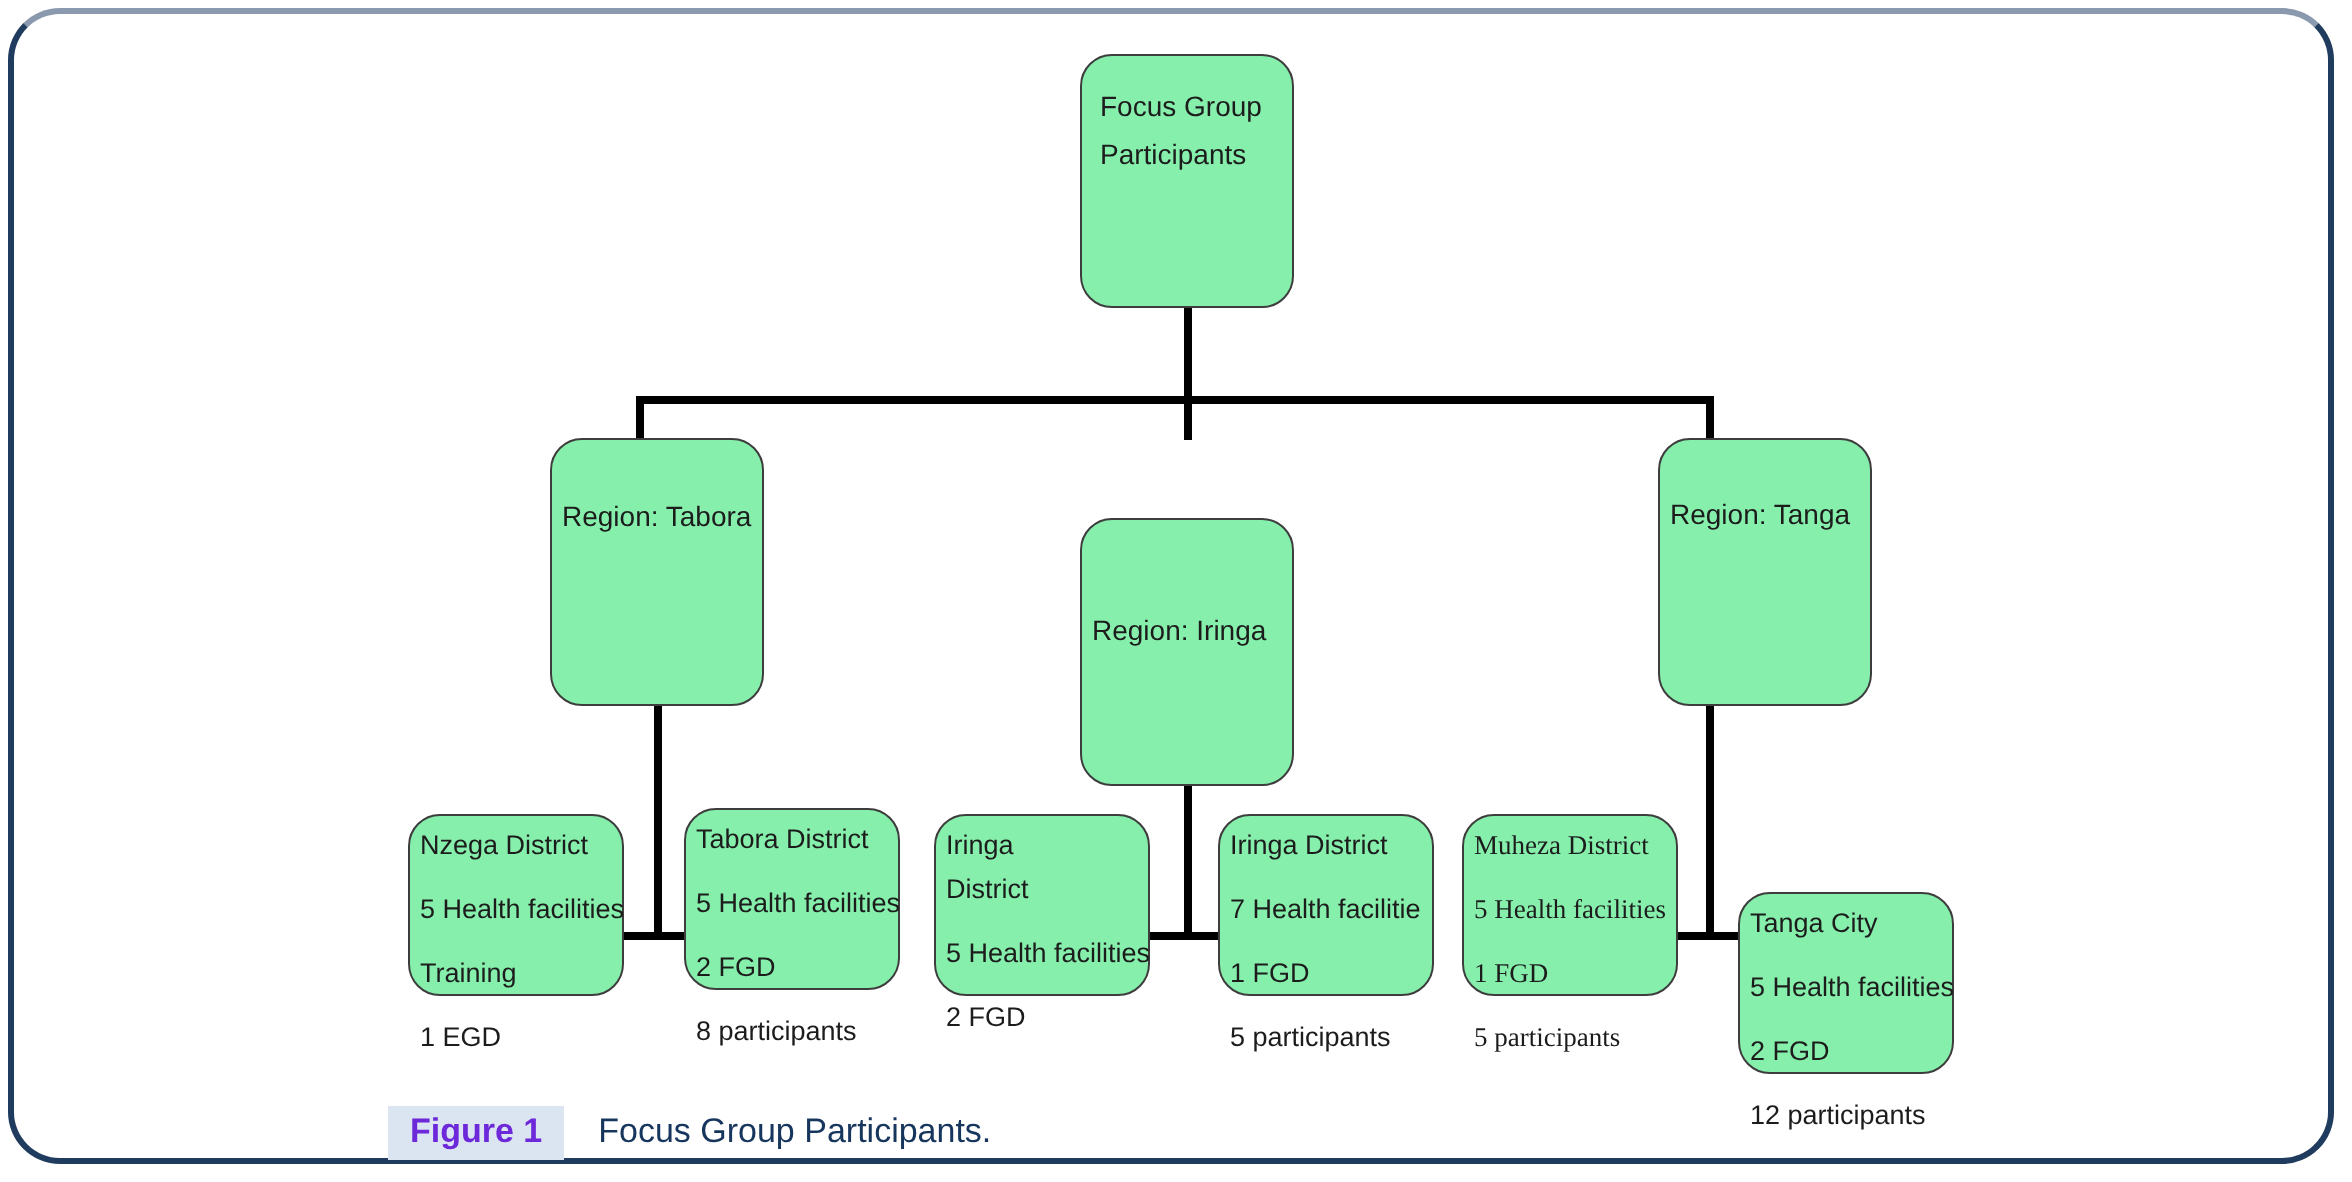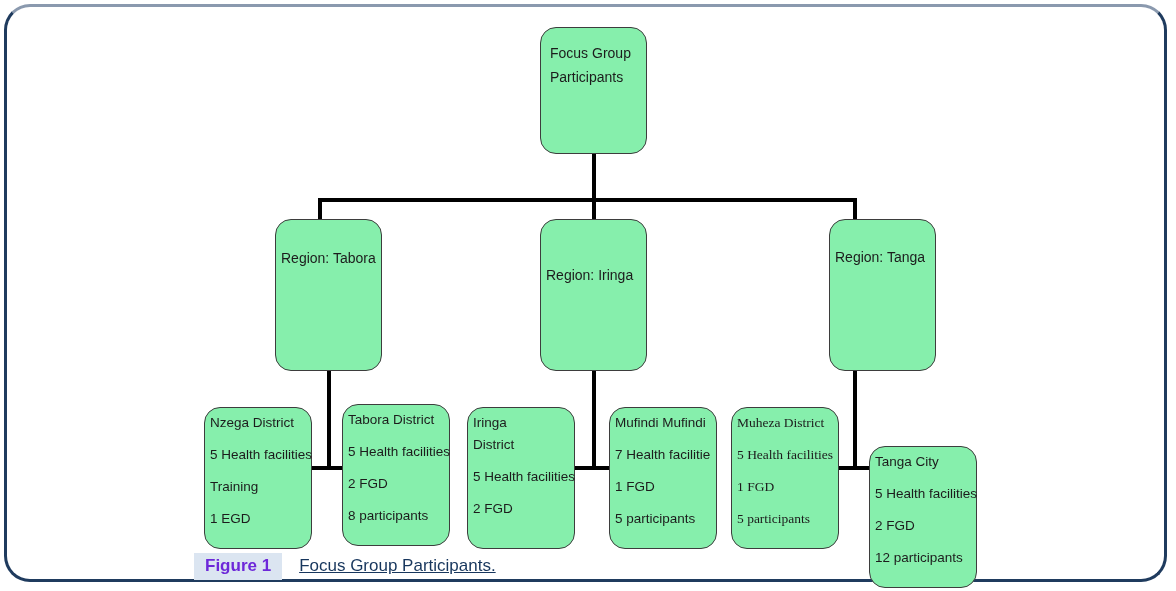--- a/index.html
+++ b/index.html
@@ -16,36 +16,36 @@
   }
   .node {
     position:absolute; background:#86efac; box-sizing:border-box;
     border:1.4px solid var(--box-border,#3d3d3d); border-radius:16px;
   }
   .root-node {
     left:533px; top:20px; width:107px; height:127px;
     padding:13px 8px 0 9px; font-size:14px; line-height:24px;
   }
   .region-node {
-    width:107px; height:152px; top:212px; font-size:14px;
+    width:107px; height:134px; top:212px; font-size:14px;
     padding-left:5px; white-space:nowrap; line-height:20px;
   }
   .leaf-node {
-    width:108px; height:142px; top:400px;
+    width:108px; height:91px; top:400px;
     padding:4px 2px 0 5px; font-size:13.5px;
   }
   .leaf-node .line { height:21px; margin-bottom:11px; white-space:nowrap; line-height:21px; }
   .leaf-node.tight .line:first-child { margin-bottom:1px; }
   .connector { position:absolute; background:var(--connector,#000000); }
   .caption { position:absolute; left:187px; top:546px; font-size:17px; }
   .caption-badge {
     display:inline-block; background:var(--caption-badge-bg,#dbe5f1);
     color:#6d28d9; font-weight:bold; padding:3px 11px 4px 11px;
   }
-  .caption-text { margin-left:17px; color:var(--caption-text,#17365d);text-decoration:underline; }
+  .caption-text { margin-left:17px; color:var(--caption-text,#17365d); }
 </style>
 </head>
 <body>
 
 <div class="frame">
 
   <div class="connector" style="left:585px;top:146px;width:4px;height:49px;"></div>
   <div class="connector" style="left:311px;top:191px;width:539px;height:4px;"></div>
   <div class="connector" style="left:311px;top:191px;width:4px;height:22px;"></div>
   <div class="connector" style="left:585px;top:191px;width:4px;height:22px;"></div>
@@ -57,21 +57,21 @@
   <div class="connector" style="left:846px;top:337px;width:4px;height:126px;"></div>
   <div class="connector" style="left:830px;top:459px;width:34px;height:4px;"></div>
 
   <div class="node root-node">
     <span>Focus Group Participants</span>
   </div>
 
   <div class="node region-node" style="left:268px;">
     <div style="padding-top:28px;">Region: Tabora</div>
   </div>
-  <div class="node region-node" style="left:533px;">
+  <div class="node region-node" style="left:533px;margin-top:40px;">
     <div style="padding-top:45px;">Region: Iringa</div>
   </div>
   <div class="node region-node" style="left:795px;margin-left:27px;">
     <div style="padding-top:27px;">Region: Tanga</div>
   </div>
 
   <div class="node leaf-node" style="left:197px;">
     <div class="line">Nzega District</div>
     <div class="line">5 Health facilities</div>
     <div class="line">Training</div>
@@ -86,21 +86,21 @@
   </div>
 
   <div class="node leaf-node tight" style="left:460px;">
     <div class="line">Iringa</div>
     <div class="line">District</div>
     <div class="line">5 Health facilities</div>
     <div class="line">2 FGD</div>
   </div>
 
   <div class="node leaf-node" style="left:602px;">
-    <div class="line">Mufindi Mufindi</div>
+    <div class="line">Iringa District</div>
     <div class="line">7 Health facilitie</div>
     <div class="line">1 FGD</div>
     <div class="line">5 participants</div>
   </div>
 
   <div class="node leaf-node" style="left:724px;font-family:Liberation Serif, serif;">
     <div class="line">Muheza District</div>
     <div class="line">5 Health facilities</div>
     <div class="line">1 FGD</div>
     <div class="line">5 participants</div>

